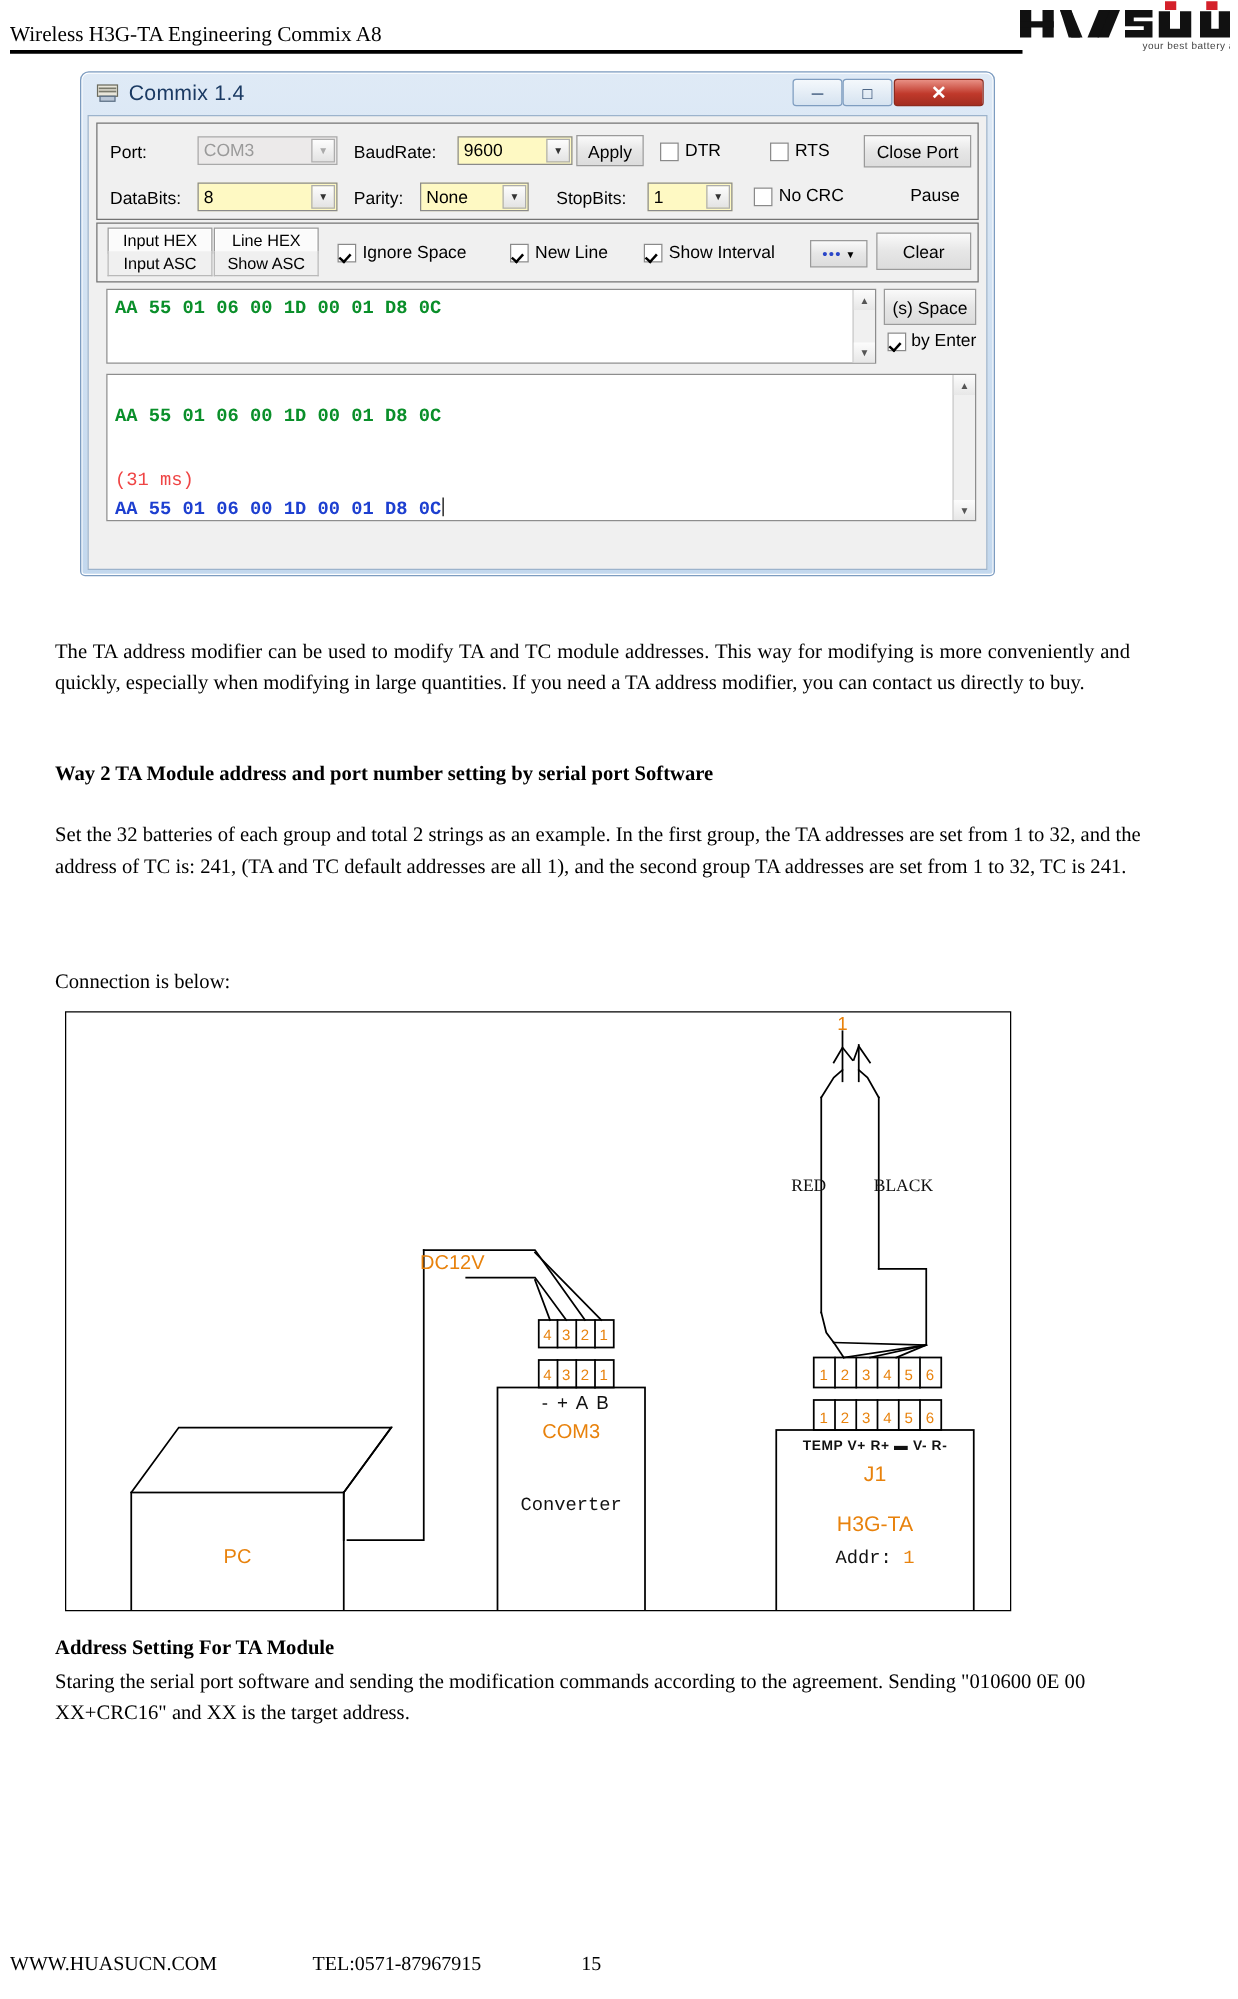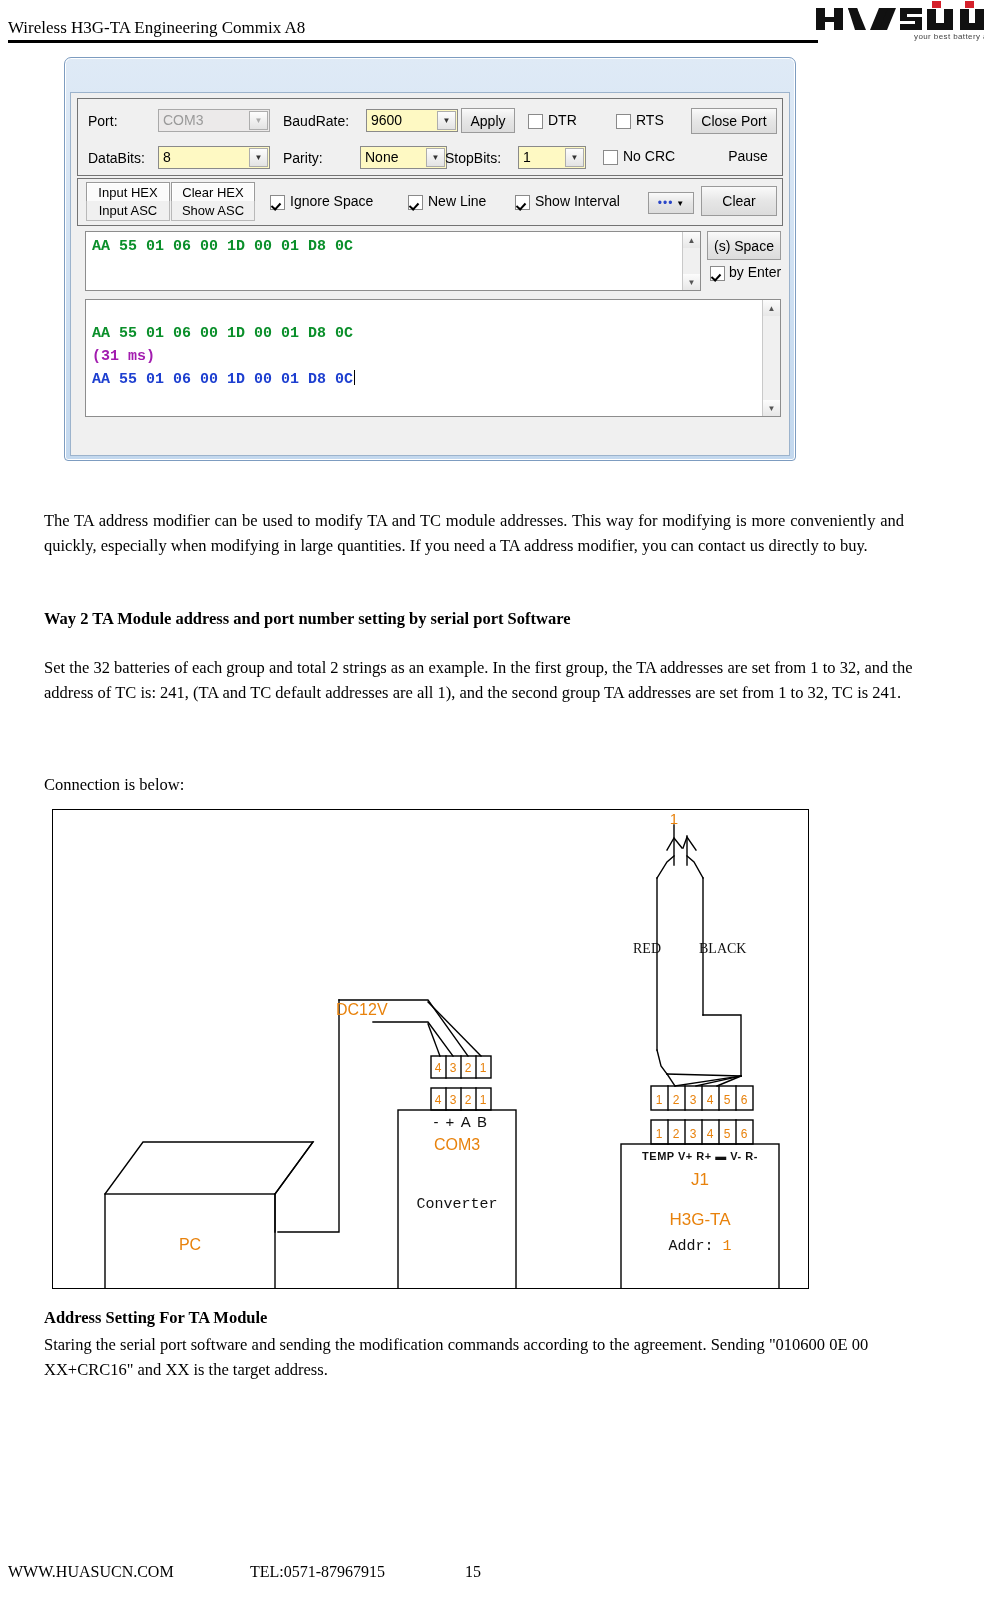--- a/index.html
+++ b/index.html
@@ -61,21 +61,21 @@
   
   .hexbtn{position:absolute;border:1px solid #b9b9b9;background:#f0f0f0;font-size:13px;
     display:flex;align-items:center;justify-content:center;font-family:"Liberation Sans",sans-serif;}
   .hexbtn.sel{background:#fbfbfb;border-color:#9a9a9a;box-shadow:0 0 0 1px #fff inset;}
   
   .tbox{position:absolute;border:1px solid #8d8d8d;background:#fff;overflow:hidden;}
   .tcontent{position:absolute;left:6px;top:3px;right:20px;
     font-family:"Liberation Mono", monospace;font-size:15px;line-height:23px;font-weight:bold;}
   .line-green{color:#0a8f2a;}
   .line-blue{color:#1d3fd0;}
-  .line-gray{color:#a21caf;font-weight:bold;}
+  .line-gray{color:#ef4444;font-weight:normal;margin-top:28px;}
   .caretbar{display:inline-block;width:1px;height:15px;background:#000;
     vertical-align:-2px;margin-left:1px;}
   .scroll{position:absolute;right:0;top:0;width:17px;bottom:0;background:#f0f0f0;border-left:1px solid #c9c9c9;}
   .scroll .up,.scroll .dn{position:absolute;left:0;width:17px;height:16px;
     display:flex;align-items:center;justify-content:center;font-size:8px;color:#555;
     background:linear-gradient(#fcfcfc,#e7e7e7);}
   .scroll .up{top:0;} .scroll .dn{bottom:0;}
   
   .ptext{position:absolute;font-size:16.5px;line-height:25px;
     font-family:Liberation Serif, serif;color:#000;}
@@ -117,20 +117,38 @@
         <path d="M113 9h9v14h8V9h9v21h-26z"></path>
         <path d="M146 9h9v14h6V9h9v21h-24z"></path>
       </g>
       <text x="100" y="39" font-family="Liberation Sans, sans-serif" font-size="8" fill="#444" letter-spacing="0.4">your best battery advisor</text>
     </svg>
   </div>
 </div>
 
 <div id="commix">
 
+  <div id="titlebar">
+    <svg id="win-icon" viewBox="0 0 18 17">
+      <rect x="1" y="2" width="16" height="9" fill="#e9e6da" stroke="#6b6b5e"></rect>
+      <rect x="2" y="4" width="14" height="1.4" fill="#7a7a6c"></rect>
+      <rect x="2" y="6.5" width="14" height="1.4" fill="#7a7a6c"></rect>
+      <rect x="3" y="11" width="12" height="4" fill="#b9c6d6" stroke="#5c6f85"></rect>
+    </svg>
+    <div id="win-title">Commix 1.4</div>
+    <div class="winbtn" id="btn-min">
+      <span class="glyph">─</span>
+    </div>
+    <div class="winbtn" id="btn-max">
+      <span class="glyph">□</span>
+    </div>
+    <div class="winbtn" id="btn-close">
+      <span class="glyph">✕</span>
+    </div>
+  </div>
 
   <div id="win-body">
 
     <div class="panel" style="left:6px;top:5px;width:704px;height:76px;">
 
       <div class="lbl" style="left:10px;top:14px;">Port:</div>
       <div class="combo disabled" style="left:80px;top:10px;width:110px;">
         <span class="cval">COM3</span>
         <span class="arrow">▼</span>
       </div>
@@ -150,42 +168,42 @@
 
       <div class="btn" style="left:613px;top:9px;width:84px;height:24px;">Close Port</div>
 
       <div class="lbl" style="left:10px;top:51px;">DataBits:</div>
       <div class="combo" style="left:80px;top:47px;width:110px;">
         <span class="cval">8</span>
         <span class="arrow">▼</span>
       </div>
 
       <div class="lbl" style="left:205px;top:51px;">Parity:</div>
-      <div class="combo" style="left:282px;top:47px;width:85px;">
+      <div class="combo" style="left:258px;top:47px;width:85px;">
         <span class="cval">None</span>
         <span class="arrow">▼</span>
       </div>
 
       <div class="lbl" style="left:367px;top:51px;">StopBits:</div>
       <div class="combo" style="left:440px;top:47px;width:66px;">
         <span class="cval">1</span>
         <span class="arrow">▼</span>
       </div>
 
       <div class="chk" style="left:525px;top:51px;"></div>
       <div class="lbl" style="left:545px;top:49px;">No CRC</div>
 
       <div class="flat" style="left:640px;top:46px;width:60px;height:22px;">Pause</div>
     </div>
 
     <div class="panel" style="left:6px;top:85px;width:704px;height:46px;">
 
       <div class="hexbtn sel" style="left:8px;top:3px;width:82px;height:19px;">Input HEX</div>
       <div class="hexbtn" style="left:8px;top:22px;width:82px;height:19px;border-top:none;">Input ASC</div>
-      <div class="hexbtn sel" style="left:93px;top:3px;width:82px;height:19px;">Clear HEX</div>
+      <div class="hexbtn sel" style="left:93px;top:3px;width:82px;height:19px;">Line HEX</div>
       <div class="hexbtn" style="left:93px;top:22px;width:82px;height:19px;border-top:none;">Show ASC</div>
 
       <div class="chk on" style="left:192px;top:16px;"></div>
       <div class="lbl" style="left:212px;top:14px;">Ignore Space</div>
 
       <div class="chk on" style="left:330px;top:16px;"></div>
       <div class="lbl" style="left:350px;top:14px;">New Line</div>
 
       <div class="chk on" style="left:437px;top:16px;"></div>
       <div class="lbl" style="left:457px;top:14px;">Show Interval</div>

